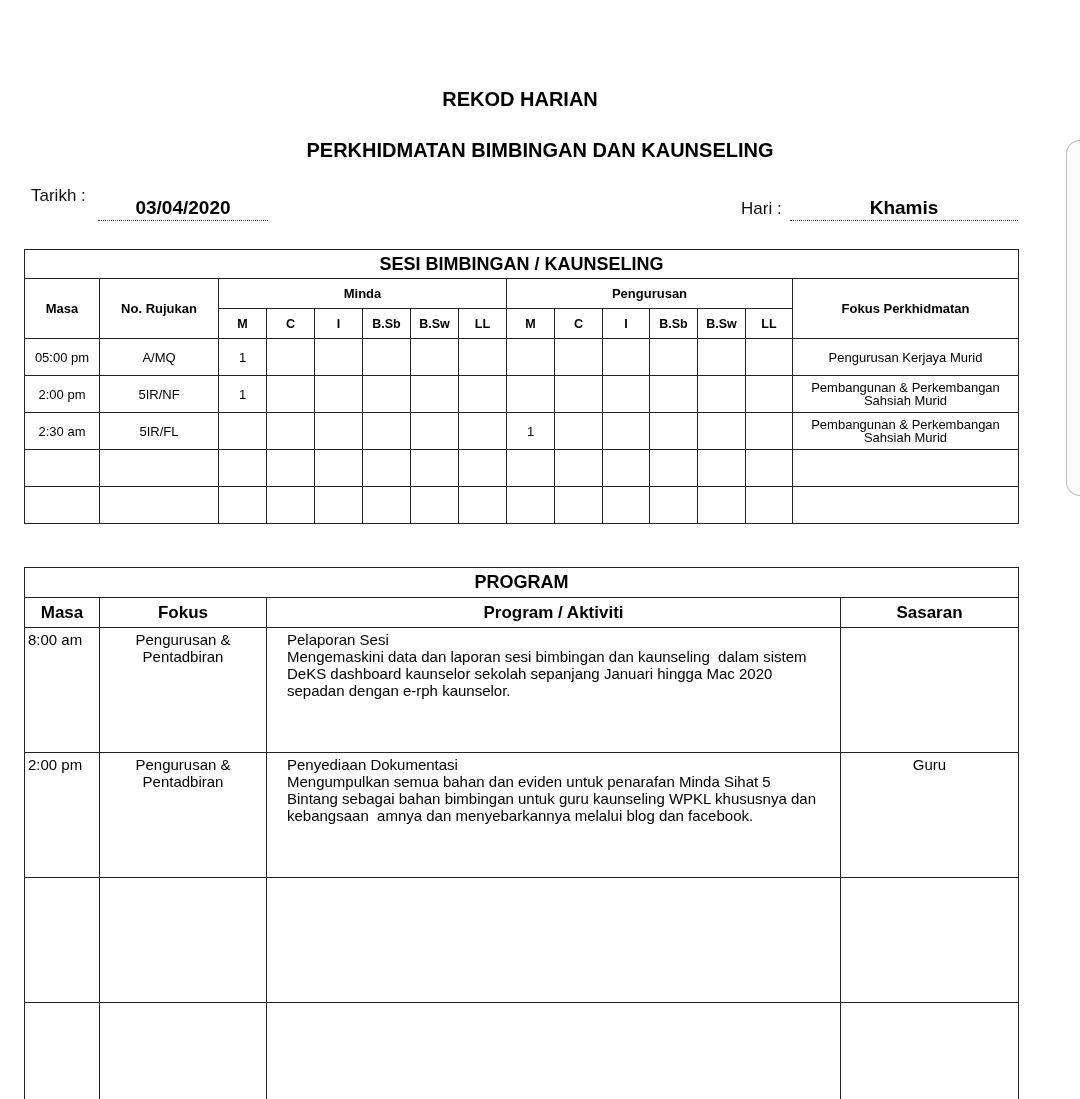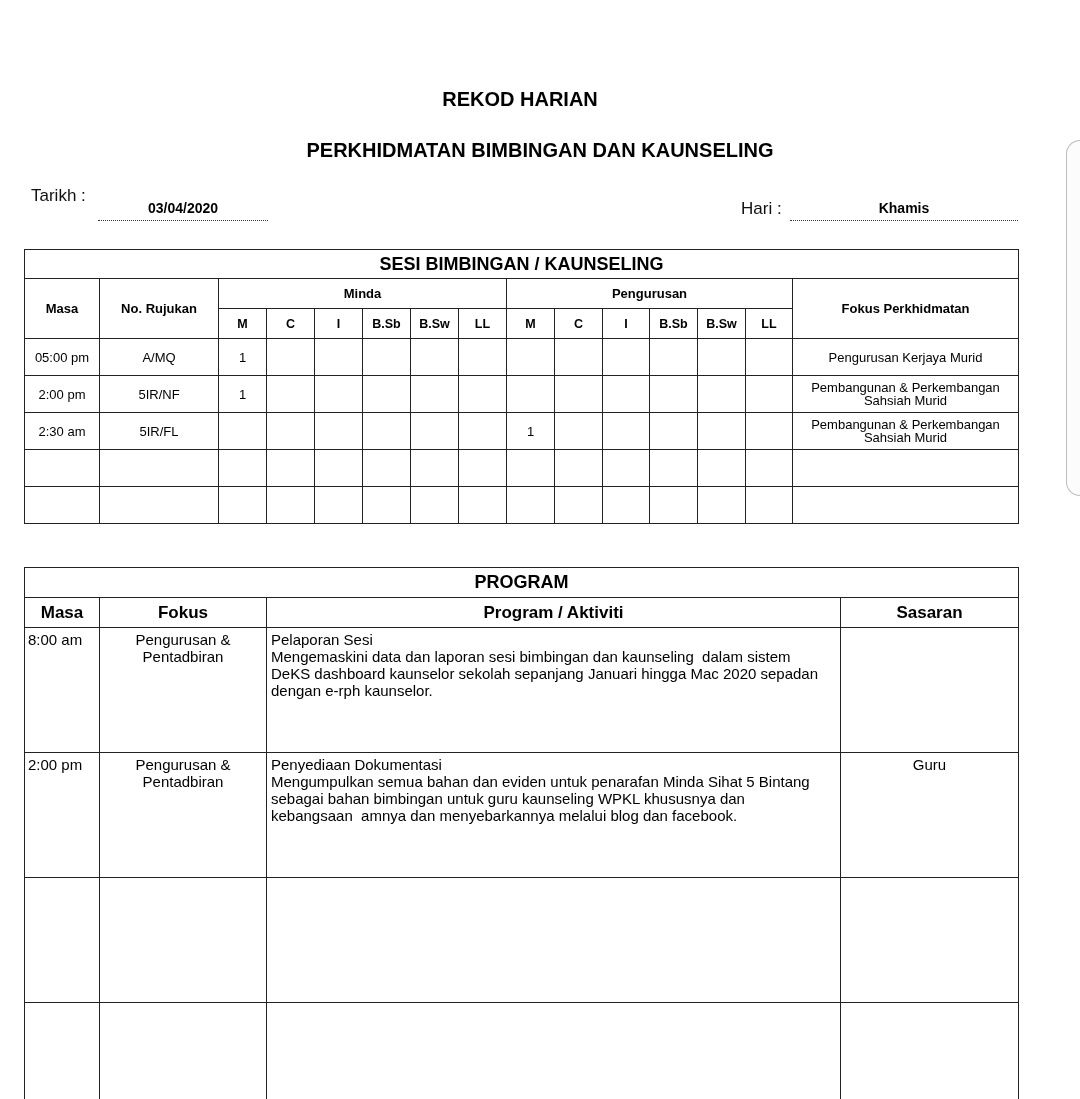--- a/index.html
+++ b/index.html
@@ -3,41 +3,41 @@
 <meta charset="utf-8">
 <style>
   html, body { margin:0; padding:0; background:#ffffff; }
   body { width:1080px; height:1099px; overflow:hidden; position:relative;
          font-family:"Liberation Sans", sans-serif; color:#000; }
   .title { position:absolute; left:0; width:1040px; text-align:center; font-weight:bold; font-size:20px; }
   #t1 { top:88px; }
   #t2 { top:139px;padding-left:20px; }
 
   .field-label { position:absolute; font-size:17px; color:#111; }
-  .field-value { position:absolute; font-size:14px; font-weight:bold; text-align:center;
+  .field-value { position:absolute; font-size:19px; font-weight:bold; text-align:center;
                  border-bottom:1px dotted #333; height:22px; line-height:20px; }
 
   table.grid { position:absolute; border-collapse:collapse; table-layout:fixed; }
   table.grid td { border:1.5px solid #222; padding:0; text-align:center; vertical-align:middle; overflow:hidden; }
 
   #sesi { left:24px; top:249px; width:994px; }
   #sesi td { font-size:13px; }
   #sesi .sec-title td { font-size:18px; font-weight:bold; height:28px; }
   #sesi .hdr td { font-weight:bold; }
   #sesi .hdr1 td { height:29px; }
   #sesi .hdr2 td { height:29px; font-size:12.5px; }
   #sesi .drow td { height:36px; font-size:13px; }
   #sesi .fokus { font-size:11.5px; line-height:13px; }
 
   #prog { left:24px; top:567px; width:994px; }
   #prog td { font-size:15px; }
   #prog .sec-title td { font-size:18px; font-weight:bold; height:29px;text-align:center; }
   #prog .hdr td { font-size:17px; font-weight:bold; height:29px; }
   #prog .prow td { height:121px; vertical-align:top; padding-top:3px; line-height:17px; }
-  #prog .prow td.left { text-align:left; padding-left:4px; }
+  #prog .prow td.left { text-align:left; padding-left:20px; }
   #prog .prow td.masa { text-align:left; padding-left:3px; }
   #prog .prow.last td { height:140px; }
 
   .side-panel { position:absolute; left:1066px; top:140px; width:40px; height:354px;
                 border:1.5px solid #bdbdbd; border-right:none; border-radius:14px 0 0 14px; background:#fcfcfc; }
 </style>
 </head>
 <body>
 
 <div class="title" id="t1">REKOD HARIAN</div>

